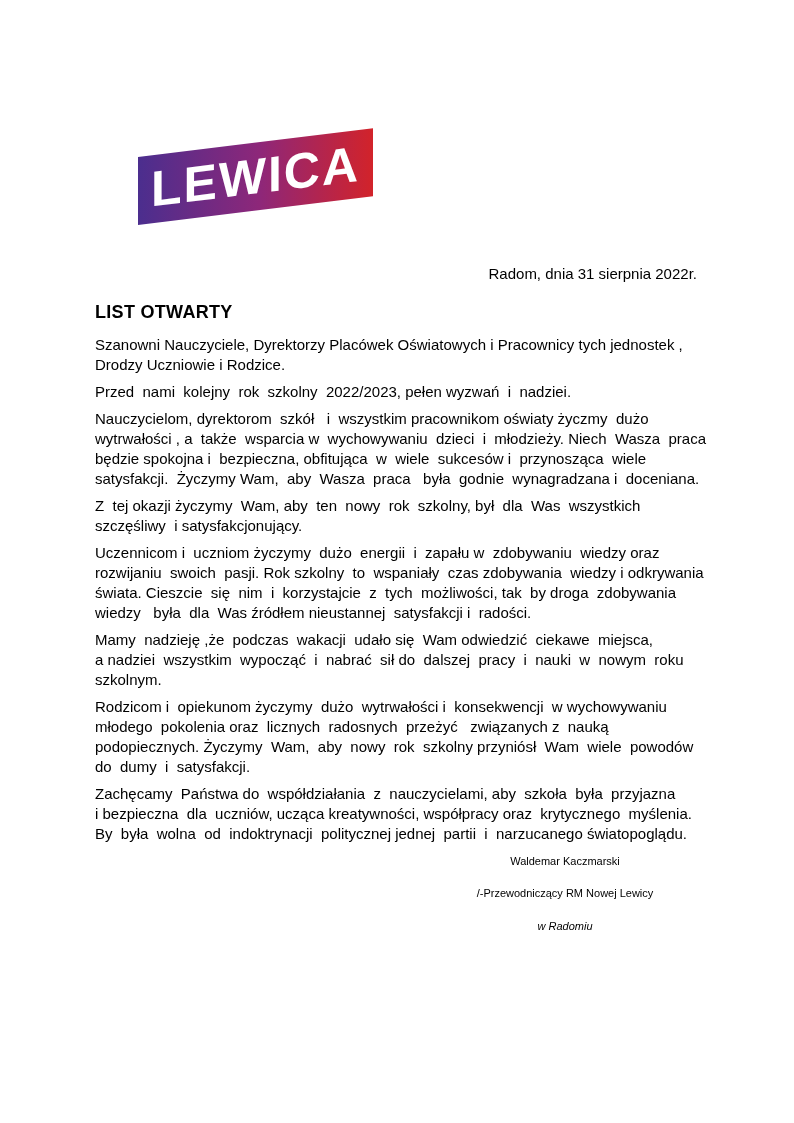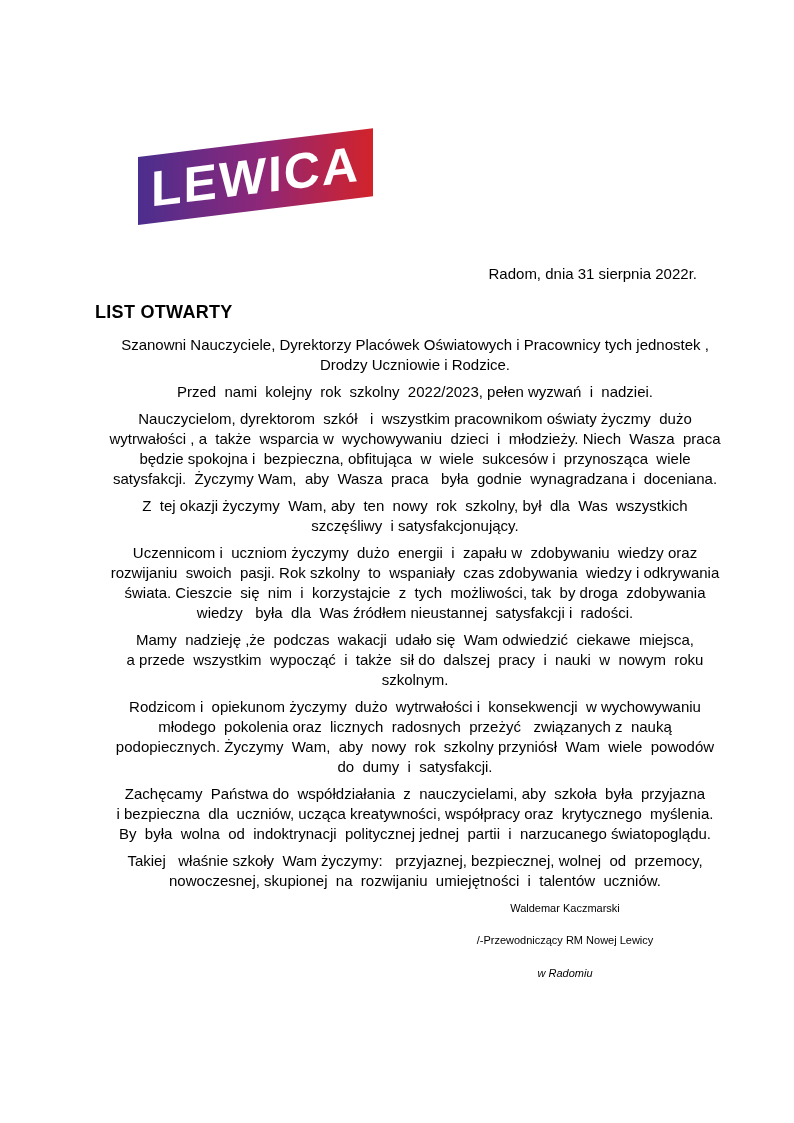--- a/index.html
+++ b/index.html
@@ -61,21 +61,21 @@
     font-weight: 700;
     letter-spacing: 0.3px;
     line-height: 24px;
     margin: 0 0 11px 0;
   }
   .para {
     font-size: 15px;
     line-height: 20px;
     margin: 0 0 7px 0;
     white-space: pre-wrap;
-    text-align: center;
+    text-align: left;
   }
   .signature {
     margin: 7px 0 0 330px;
     width: 280px;
     text-align: center;
     font-size: 11px;
     line-height: 20px;
   }
   .sig-name {
     margin: 0 0 12px 0;
@@ -109,31 +109,29 @@
 wytrwałości , a  także  wsparcia w  wychowywaniu  dzieci  i  młodzieży. Niech  Wasza  praca
 będzie spokojna i  bezpieczna, obfitująca  w  wiele  sukcesów i  przynosząca  wiele
 satysfakcji.  Życzymy Wam,  aby  Wasza  praca   była  godnie  wynagradzana i  doceniana.</p>
     <p class="para">Z  tej okazji życzymy  Wam, aby  ten  nowy  rok  szkolny, był  dla  Was  wszystkich
 szczęśliwy  i satysfakcjonujący.</p>
     <p class="para">Uczennicom i  uczniom życzymy  dużo  energii  i  zapału w  zdobywaniu  wiedzy oraz
 rozwijaniu  swoich  pasji. Rok szkolny  to  wspaniały  czas zdobywania  wiedzy i odkrywania
 świata. Cieszcie  się  nim  i  korzystajcie  z  tych  możliwości, tak  by droga  zdobywania
 wiedzy   była  dla  Was źródłem nieustannej  satysfakcji i  radości.</p>
     <p class="para">Mamy  nadzieję ,że  podczas  wakacji  udało się  Wam odwiedzić  ciekawe  miejsca,
-a przede  wszystkim  wypocząć  i  także  sił do  dalszej  pracy  i  nauki  w  nowym  roku
+a nadziei  wszystkim  wypocząć  i  nabrać  sił do  dalszej  pracy  i  nauki  w  nowym  roku
 szkolnym.</p>
     <p class="para">Rodzicom i  opiekunom życzymy  dużo  wytrwałości i  konsekwencji  w wychowywaniu
 młodego  pokolenia oraz  licznych  radosnych  przeżyć   związanych z  nauką
 podopiecznych. Życzymy  Wam,  aby  nowy  rok  szkolny przyniósł  Wam  wiele  powodów
 do  dumy  i  satysfakcji.</p>
     <p class="para">Zachęcamy  Państwa do  współdziałania  z  nauczycielami, aby  szkoła  była  przyjazna
 i bezpieczna  dla  uczniów, ucząca kreatywności, współpracy oraz  krytycznego  myślenia.
 By  była  wolna  od  indoktrynacji  politycznej jednej  partii  i  narzucanego światopoglądu.</p>
-    <p class="para">Takiej   właśnie szkoły  Wam życzymy:   przyjaznej, bezpiecznej, wolnej  od  przemocy,
-nowoczesnej, skupionej  na  rozwijaniu  umiejętności  i  talentów  uczniów.</p>
 
     <div class="signature">
       <div class="sig-name">Waldemar Kaczmarski</div>
       <div class="sig-role">/-Przewodniczący RM Nowej Lewicy</div>
       <div class="sig-place">w Radomiu</div>
     </div>
 
   </div>
 </div>
 

